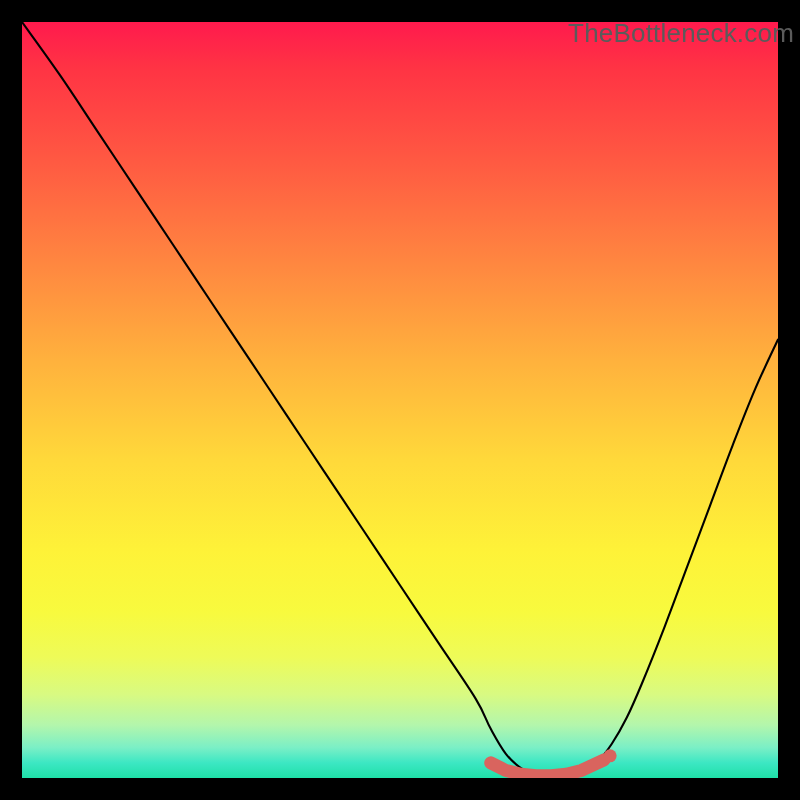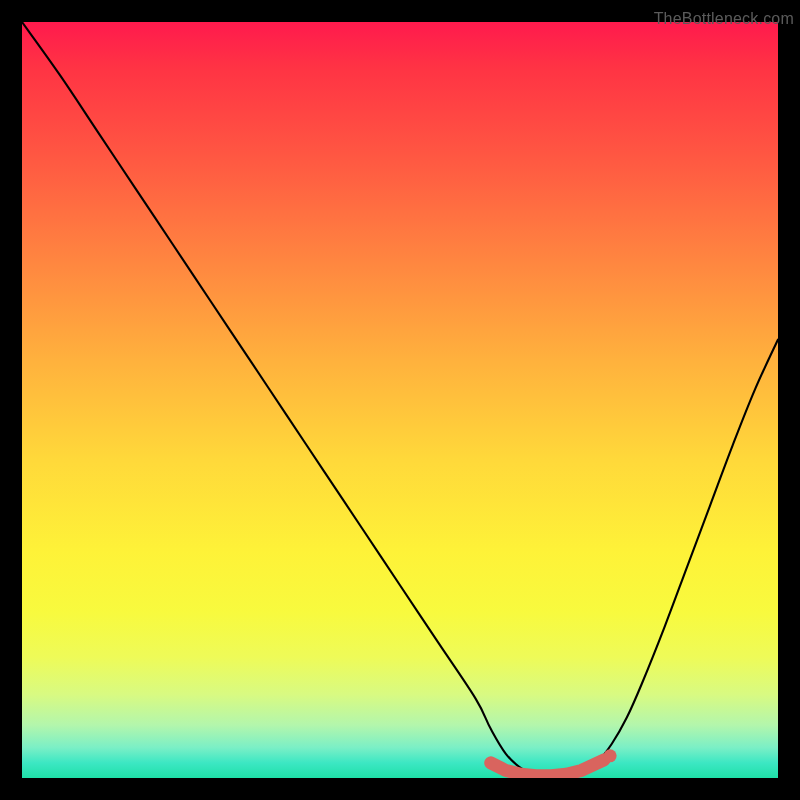--- a/index.html
+++ b/index.html
@@ -28,24 +28,24 @@
       #eefb58 84%,
       #d8fa82 89%,
       #b3f6ac 93%,
       #7aefc6 96%,
       #3ce7c3 98%,
       #1fe0a8 100%
     );
   }
   .watermark {
     position: absolute;
-    top: 10px;
+    top: 18px;
     right: 6px;
     font-family: Arial, Helvetica, sans-serif;
-    font-size: 16px;
+    font-size: 26px;
     color: #5b5b5b;
     letter-spacing: 0.2px;
     user-select: none;
   }
   svg.overlay {
     position: absolute;
     left: 22px;
     top: 22px;
     width: 756px;
     height: 756px;

